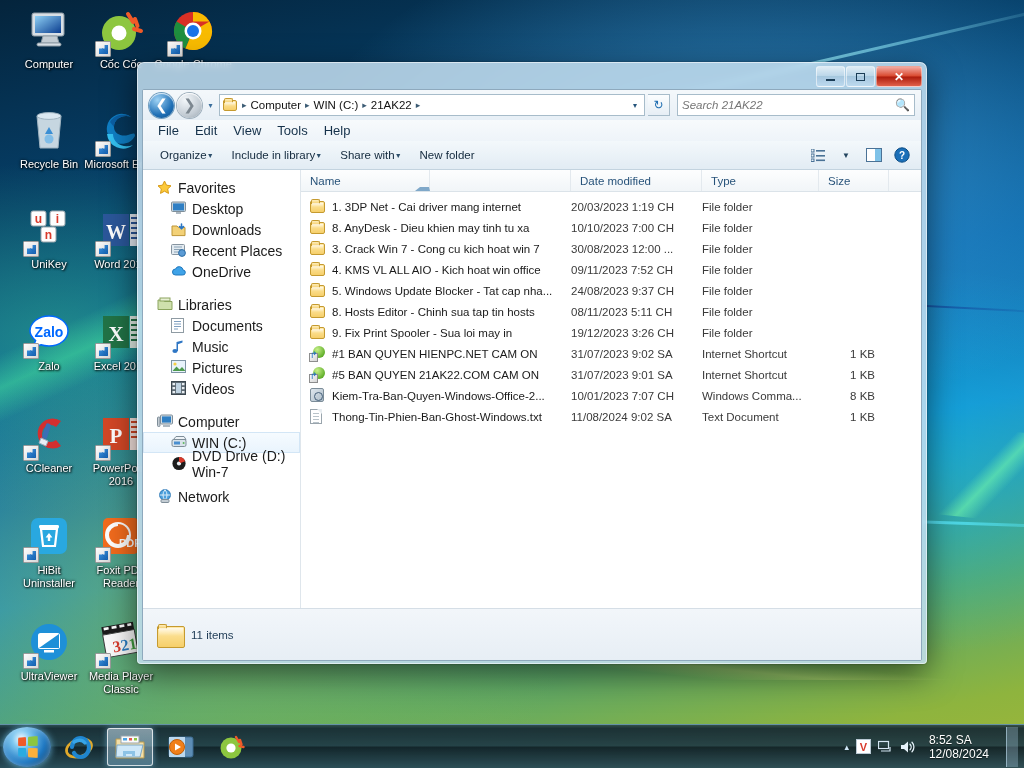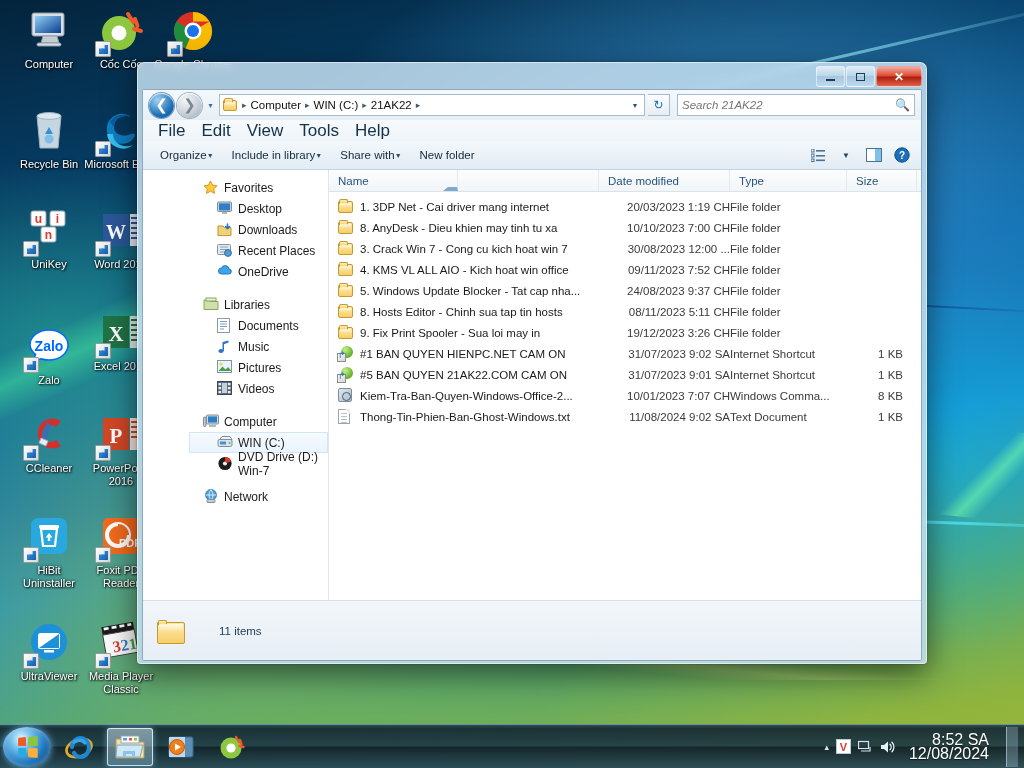--- a/index.html
+++ b/index.html
@@ -114,38 +114,38 @@
                 background: linear-gradient(to bottom,#fbfdfe,#e6eef5); display: flex;
                 align-items: center; justify-content: center; color: #1b6bb0; font-size: 12px; cursor: pointer; }
   .searchbox { width: 238px; height: 22px; margin-left: 4px; background: #fff; border: 1px solid #a7bcca;
                display: flex; align-items: center; padding: 0 4px; }
   .searchbox input { border: none; outline: none; flex: 1; font-size: 11.5px; font-style: italic;
                      color: #9aa3ab; font-family: "Liberation Sans", sans-serif; background: transparent; }
   .search-icon { color: #2b6ea8; font-size: 12px; }
 
   
   .menubar { height: 21px; display: flex; align-items: center; padding-left: 8px; gap: 2px;
-             background: linear-gradient(to bottom,#f7fafc,#eef4f9); font-size: 17px; color: #15314a; }
+             background: linear-gradient(to bottom,#f7fafc,#eef4f9); font-size: 13px; color: #15314a; }
   .menubar span { padding: 2px 7px; cursor: pointer; border-radius: 2px; }
 
   
   .toolbar { height: 29px; display: flex; align-items: center; padding: 0 6px 0 8px;
              background: linear-gradient(to bottom,#f3f8fb,#e2ecf4);
              border-bottom: 1px solid #c3d3df; font-size: 11.5px; color: #13293d; }
   .tbitem { padding: 4px 9px; cursor: pointer; border-radius: 2px; display: flex; align-items: center; }
   .caret { font-size: 7px; color: #2d4f6b; }
   .tb-right { margin-left: auto; display: flex; align-items: center; gap: 2px; }
   .tb-ico { width: 26px; height: 22px; display: flex; align-items: center; justify-content: center;
             cursor: pointer; border-radius: 2px; }
 
   
   .main { flex: 1; display: flex; min-height: 0; background: #fff; }
   .nav {
-    width: 140px; background: #fff; border-right: 1px solid #dfe6ec;
-    padding-top: 7px; font-size: 12px; color: #1b1b1b; overflow: hidden; margin-left: 46px;
+    width: 158px; background: #fff; border-right: 1px solid #dfe6ec;
+    padding-top: 7px; font-size: 14px; color: #1b1b1b; overflow: hidden;
   }
   .navrow { height: 21px; display: flex; align-items: center; gap: 5px; padding-left: 14px; cursor: pointer; }
   .navrow.l2 { padding-left: 28px; }
   .navrow.sel { background: linear-gradient(to bottom,#f6fbff,#e9f4fd);
                 box-shadow: inset 0 0 0 1px #d3e6f6; }
   .navrow .ni { width: 16px; height: 16px; flex: none; position: relative; }
   .navgap { height: 12px; }
 
   .listpane { flex: 1; display: flex; flex-direction: column; min-width: 0; }
   .colhdr { height: 22px; display: flex; align-items: center; position: relative;
@@ -154,27 +154,27 @@
   .colhdr div { padding-left: 9px; height: 100%; display: flex; align-items: center;
                 border-right: 1px solid #e3e9ee; cursor: pointer; }
   .c-name { width: 270px; } .c-date { width: 131px; } .c-type { width: 117px; } .c-size { width: 70px; }
   .sortmark { position: absolute; left: 114px; top: 0px; width: 0; height: 0;
               border-left: 5px solid transparent; border-right: 5px solid transparent;
               border-bottom: 4px solid #7fa8c9; }
   .rows { flex: 1; overflow: hidden; padding-top: 4px; }
   .row { height: 21px; display: flex; align-items: center; font-size: 11.5px; color: #1a1a1a; cursor: default; }
   .row .fname { width: 270px; display: flex; align-items: center; gap: 6px; padding-left: 9px;
                 overflow: hidden; white-space: nowrap; }
-  .row .fdate { width: 131px; color: #3a3a3a; text-align: right; }
+  .row .fdate { width: 131px; color: #3a3a3a; }
   .row .ftype { width: 117px; color: #3a3a3a; white-space: nowrap; overflow: hidden; }
   .row .fsize { width: 70px; color: #3a3a3a; text-align: right; padding-right: 14px; }
   .ico { width: 16px; height: 16px; flex: none; position: relative; }
 
   
-  .status { height: 60px; display: flex; align-items: center; gap: 32px; padding-left: 14px;
+  .status { height: 52px; display: flex; align-items: center; gap: 4px; padding-left: 14px;
             background: linear-gradient(to bottom,#f2f6fa,#e7eef5); border-top: 1px solid #d5dee6;
             font-size: 11.5px; color: #1f3b55; }
 
   
   .folder { background: linear-gradient(to bottom,#ffe9a8,#f6cf6a); border: 1px solid #c59a2f;
             border-radius: 1px 2px 2px 2px; position: relative; }
   .folder::before { content: ""; position: absolute; left: 0; top: -3px; width: 7px; height: 4px;
                     background: linear-gradient(to bottom,#ffeebb,#f3cb63);
                     border: 1px solid #c59a2f; border-bottom: none; border-radius: 2px 2px 0 0; }
   .folder::after { content: ""; position: absolute; left: 1px; top: 1px; right: 1px; height: 42%;
@@ -213,21 +213,21 @@
   .orb-flag { width: 20px; height: 20px; display: grid; grid-template-columns: 1fr 1fr;
               grid-template-rows: 1fr 1fr; gap: 1.5px; transform: perspective(26px) rotateY(-14deg); }
   .orb-flag i { border-radius: 1px; }
   .tb-task { width: 46px; height: 38px; margin-left: 5px; border-radius: 3px; cursor: pointer;
              display: flex; align-items: center; justify-content: center; }
   .tb-task.active { background: linear-gradient(to bottom, rgba(215,238,252,.55), rgba(150,205,240,.35));
                     box-shadow: inset 0 0 0 1px rgba(255,255,255,.75), 0 0 6px rgba(140,210,255,.55); }
   #tray { margin-left: auto; display: flex; align-items: center; gap: 7px; padding-right: 6px;
           color: #eef7ff; font-size: 11px; }
   .tray-ico { cursor: pointer; display: flex; align-items: center; }
-  .clock { text-align: right; line-height: 14px; font-size: 16px; color: #fff;
+  .clock { text-align: left; line-height: 14px; font-size: 12px; color: #fff;
            text-shadow: 0 1px 1px rgba(0,0,0,.6); padding: 0 6px; cursor: pointer; }
   #showdesk { width: 12px; height: 40px; margin-left: 4px; background: rgba(190,225,250,.28);
               border-left: 1px solid rgba(200,230,250,.55); cursor: pointer; }
 </style>
 </head>
 <body>
 
 <div class="streak s1"></div>
 <div class="streak s2"></div>
 <div class="streak s3"></div>
@@ -307,21 +307,21 @@
       <g fill="#2b579a">
             <rect x="32" y="9" width="7" height="2"></rect>
             <rect x="32" y="14" width="7" height="2"></rect>
       <rect x="32" y="19" width="7" height="2"></rect>
             <rect x="32" y="24" width="7" height="2"></rect>
       <rect x="32" y="29" width="7" height="2"></rect>
           </g>
     </svg><span class="shortcut-arrow"></span></div>
       <div class="lbl">Word 2016</div>
     </div>
-    <div class="dicon" style="left: 10px; top: 324px;">
+    <div class="dicon" style="left: 10px; top: 310px;">
       <div class="glyph"><svg width="44" height="44" viewBox="0 0 44 44">
       <path d="M22 6 C33 6 41 13 41 21 C41 29 33 36 22 36 C19 36 16 35.6 14 34.8 L6 37 L8.6 30.5 C5.4 27.8 3 24.7 3 21 C3 13 11 6 22 6Z" fill="#fff"></path>
       <path d="M22 6 C33 6 41 13 41 21 C41 29 33 36 22 36 C19 36 16 35.6 14 34.8 L6 37 L8.6 30.5 C5.4 27.8 3 24.7 3 21 C3 13 11 6 22 6Z" fill="none" stroke="#0068ff" stroke-width="1.5"></path>
       <text x="22" y="27" font-size="14" fill="#0068ff" text-anchor="middle" font-family="Liberation Sans" font-weight="bold">Zalo</text>
     </svg><span class="shortcut-arrow"></span></div>
       <div class="lbl">Zalo</div>
     </div>
     <div class="dicon" style="left: 82px; top: 310px;">
       <div class="glyph"><svg width="44" height="44" viewBox="0 0 44 44">
       <rect x="4" y="6" width="26" height="32" fill="#217346"></rect>

